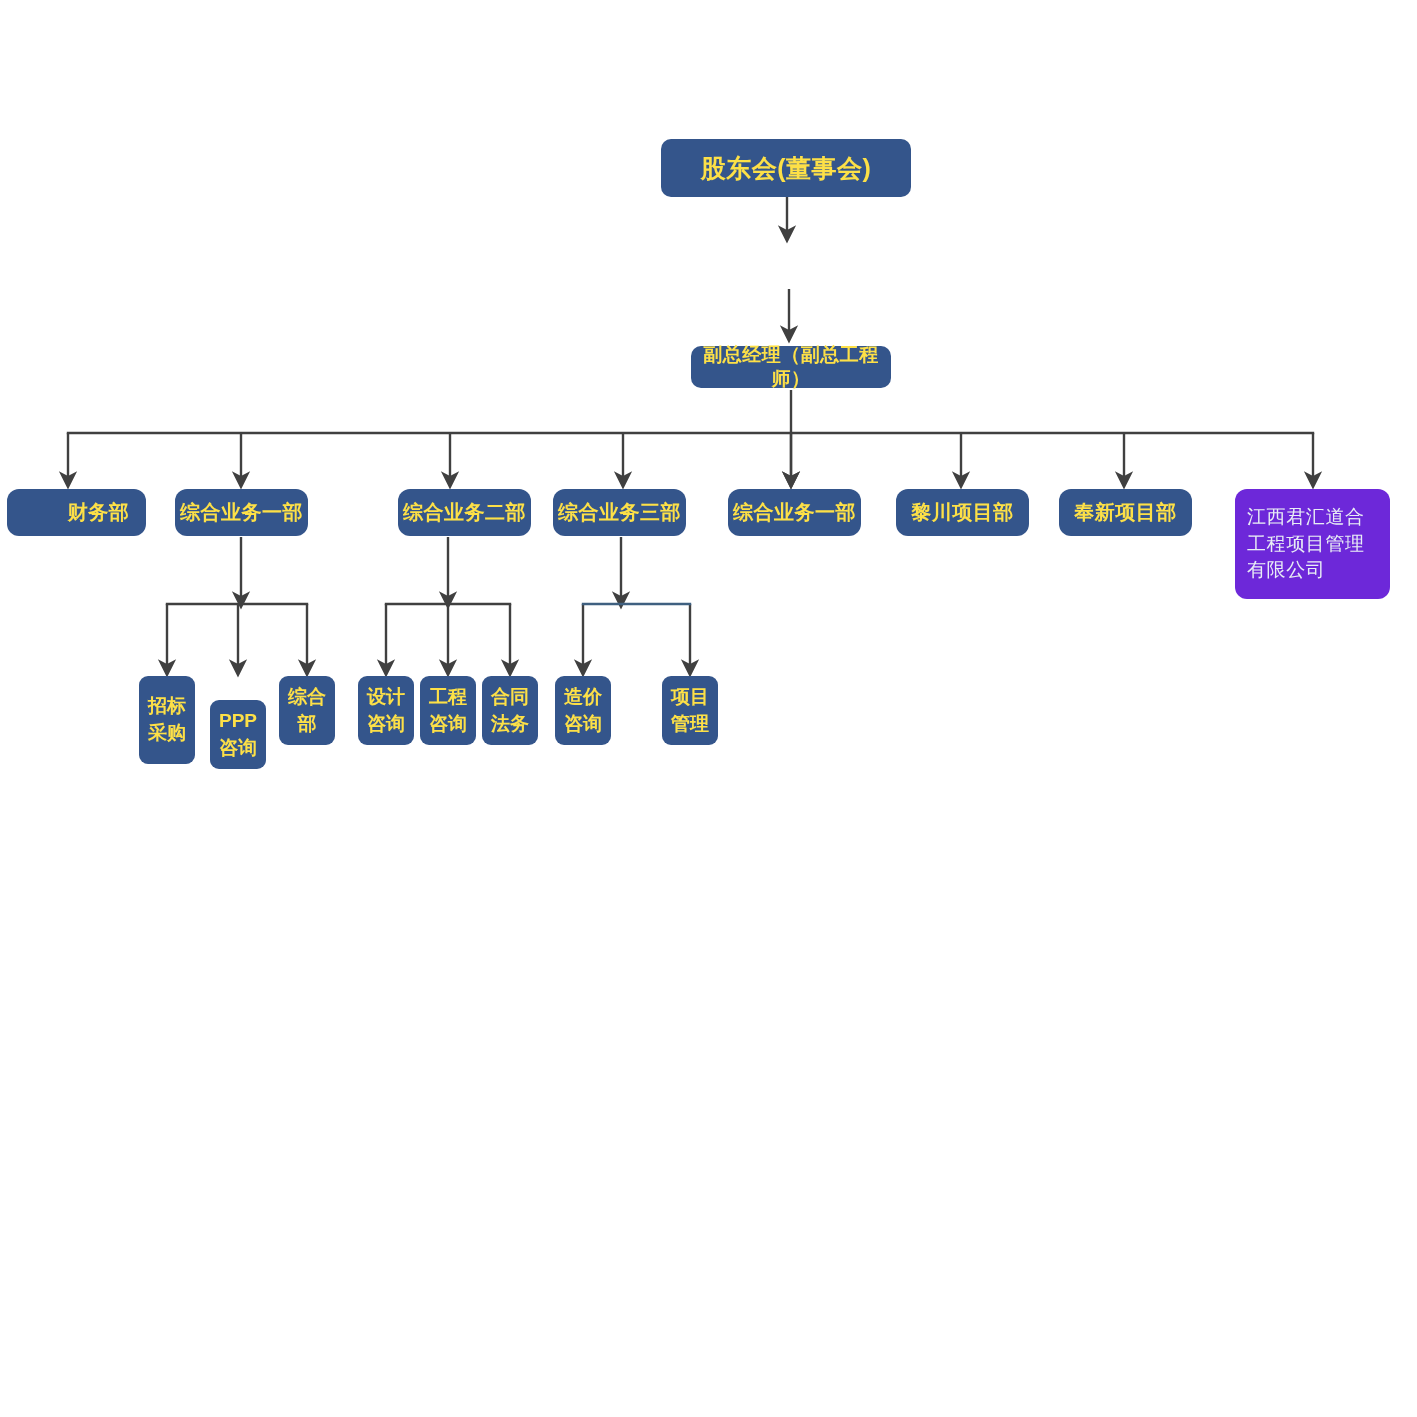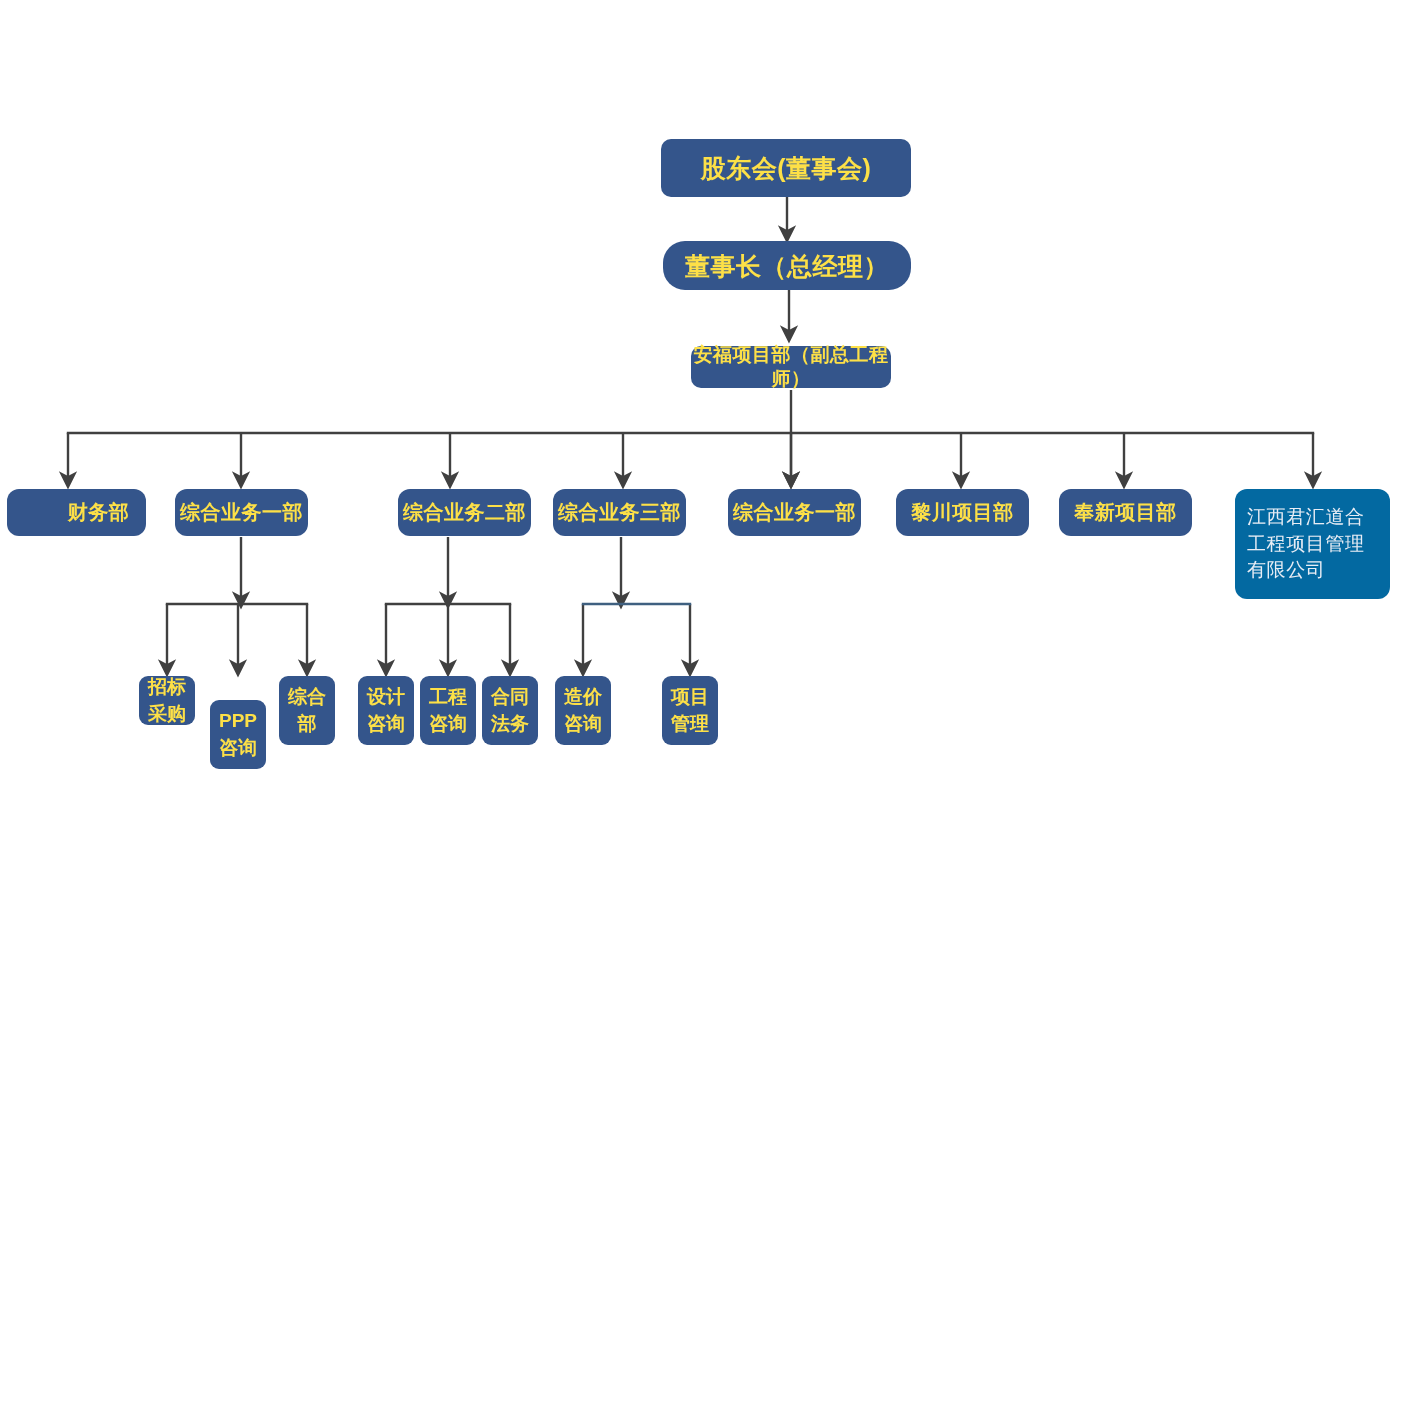--- a/index.html
+++ b/index.html
@@ -40,21 +40,21 @@
     letter-spacing: 0.5px;
     font-weight: 600;
   }
   .node.lvl1 { font-size: 25px; border-radius: 10px; }
   .node.lvl2 { font-size: 25px; border-radius: 22px; }
   .node.lvl3 { font-size: 19px; border-radius: 10px; }
   .node.dept { font-size: 20px; border-radius: 12px; }
   .node.subsidiary {
     font-size: 19px;
     border-radius: 12px;
-    background: #0369a1;
+    background: #6d28d9;
     color: #e8edf5;
     font-weight: 500;
     line-height: 1.42;
     letter-spacing: 0.6px;
     padding: 0 12px;
     justify-content: flex-start;
     text-align: left;
   }
   .node.leaf {
     font-size: 19px;
@@ -113,26 +113,23 @@
       <line x1="583" y1="604" x2="583" y2="668" marker-end="url(#arrow)"></line>
       <line x1="690" y1="604" x2="690" y2="668" marker-end="url(#arrow)"></line>
     </g>
     <path d="M583,604 L690,604" stroke="#3f6080" stroke-width="2.4" fill="none" stroke-linecap="square"></path>
   </svg>
 
   <div class="node lvl1" style="left:661px; top:139px; width:250px; height:58px;">
     <span>股东会(董事会)</span>
   </div>
 
-  <div class="node lvl2" style="left:663px; top:241px; width:248px; height:49px;">
-    <span>董事长（总经理）</span>
-  </div>
 
   <div class="node lvl3" style="left:691px; top:346px; width:200px; height:42px;">
-    <span>安福项目部（副总工程师）</span>
+    <span>副总经理（副总工程师）</span>
   </div>
 
   <div class="node dept" style="left:7px; top:489px; width:139px; height:47px;padding-left:44px;">
     <span>财务部</span>
   </div>
 
   <div class="node dept" style="left:175px; top:489px; width:133px; height:47px;">
     <span>综合业务一部</span>
   </div>
 
@@ -155,21 +152,21 @@
   <div class="node dept" style="left:1059px; top:489px; width:133px; height:47px;">
     <span>奉新项目部</span>
   </div>
 
   <div class="node subsidiary" style="left:1235px; top:489px; width:155px; height:110px;">
     <span>江西君汇道合
 工程项目管理
 有限公司</span>
   </div>
 
-  <div class="node leaf" style="left:139px; top:676px; width:56px; height:49px;">
+  <div class="node leaf" style="left:139px; top:676px; width:56px; height:88px;">
     <span>招标
 采购</span>
   </div>
   <div class="node leaf" style="left:210px; top:676px; width:56px; height:69px;margin-top:24px;">
     <span>PPP
 咨询</span>
   </div>
   <div class="node leaf" style="left:279px; top:676px; width:56px; height:69px;">
     <span>综合
 部</span>

